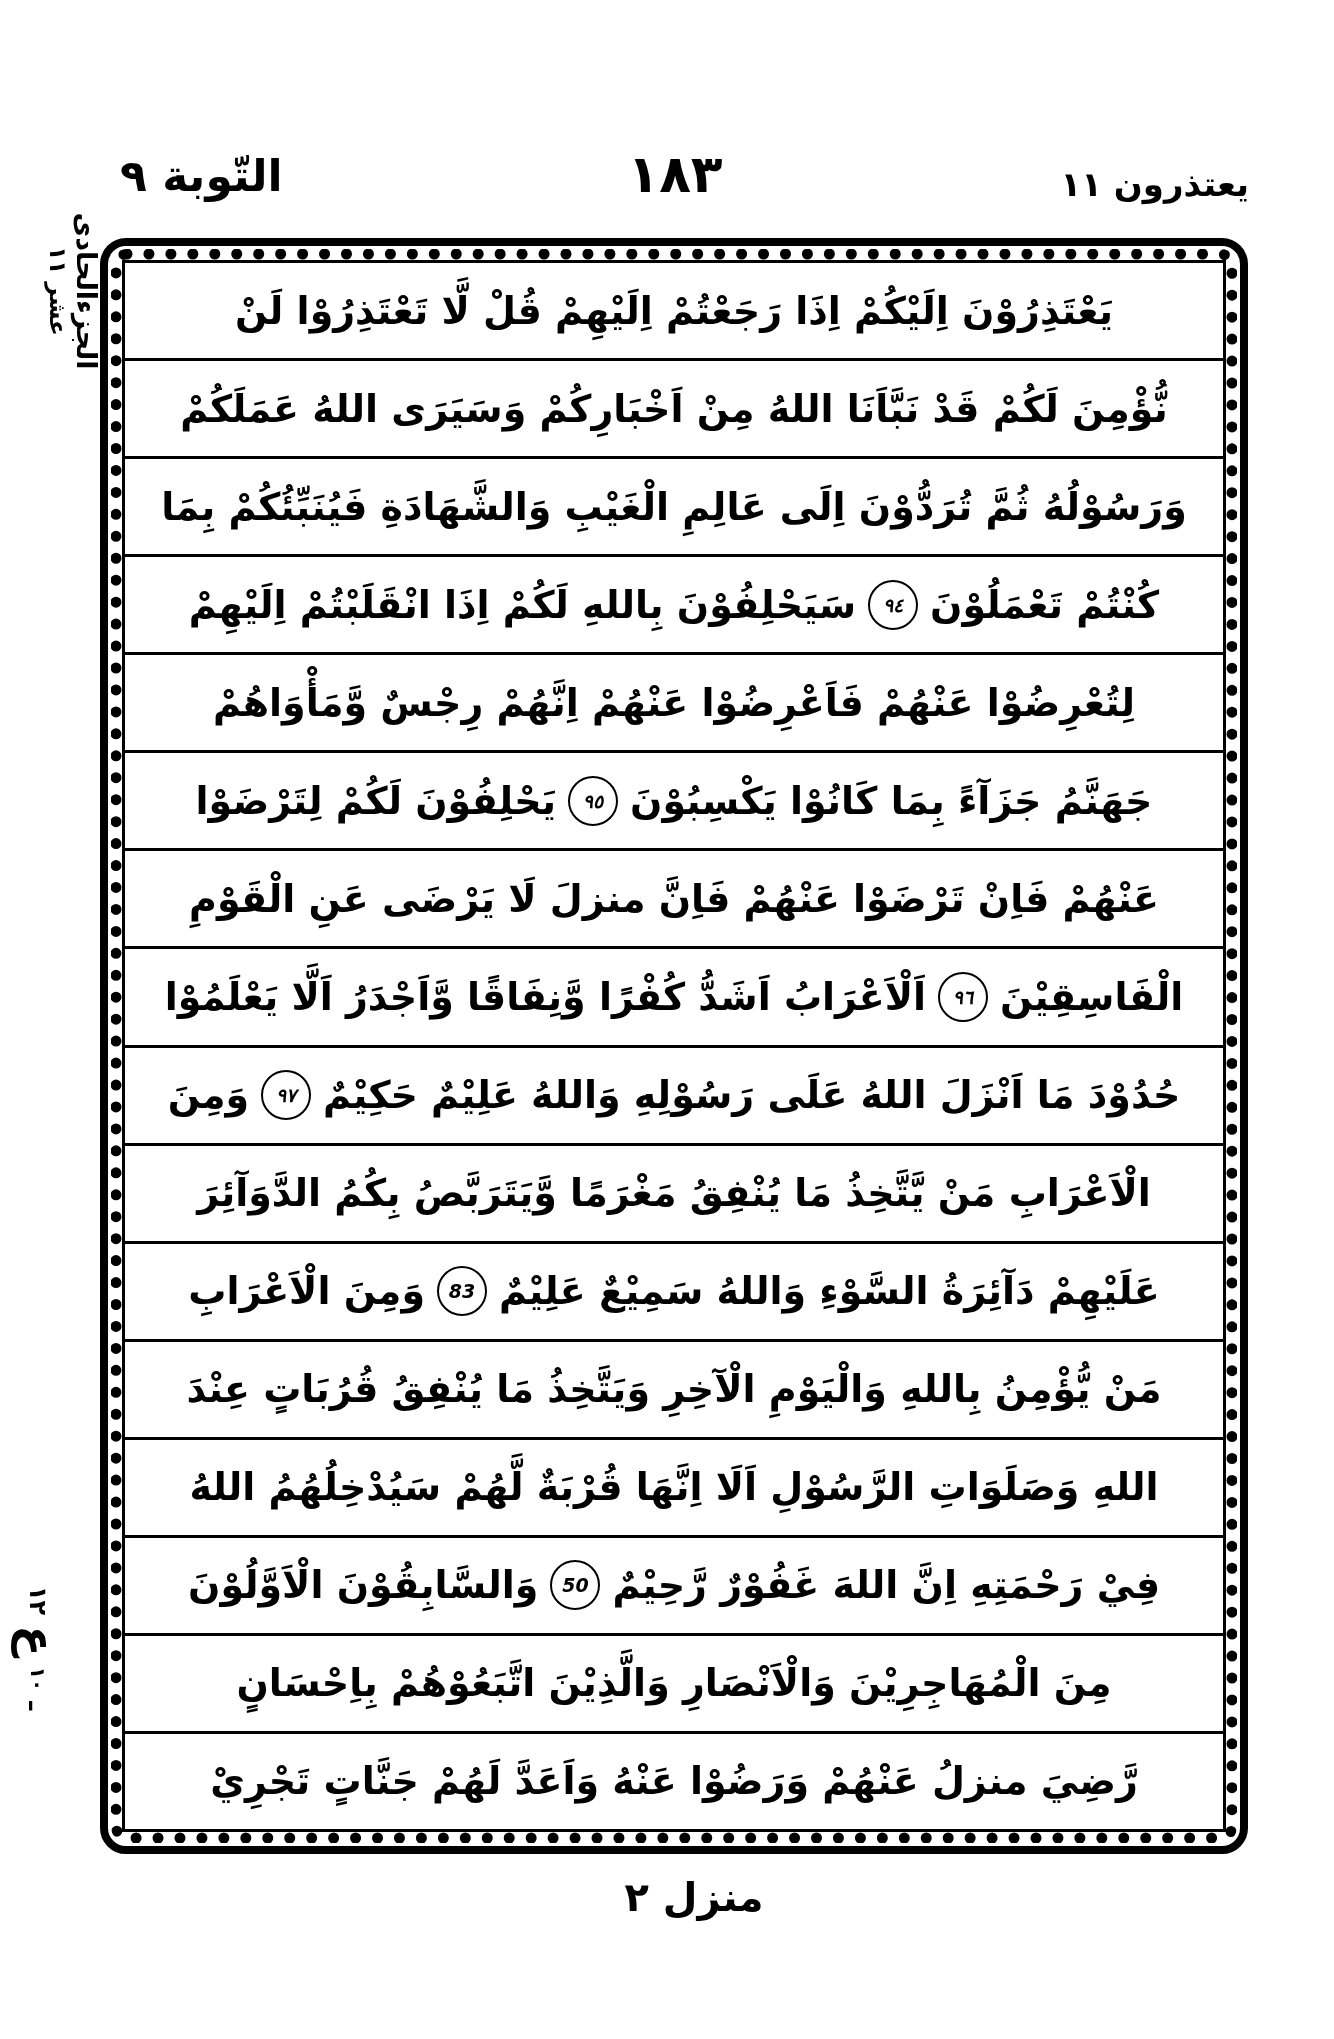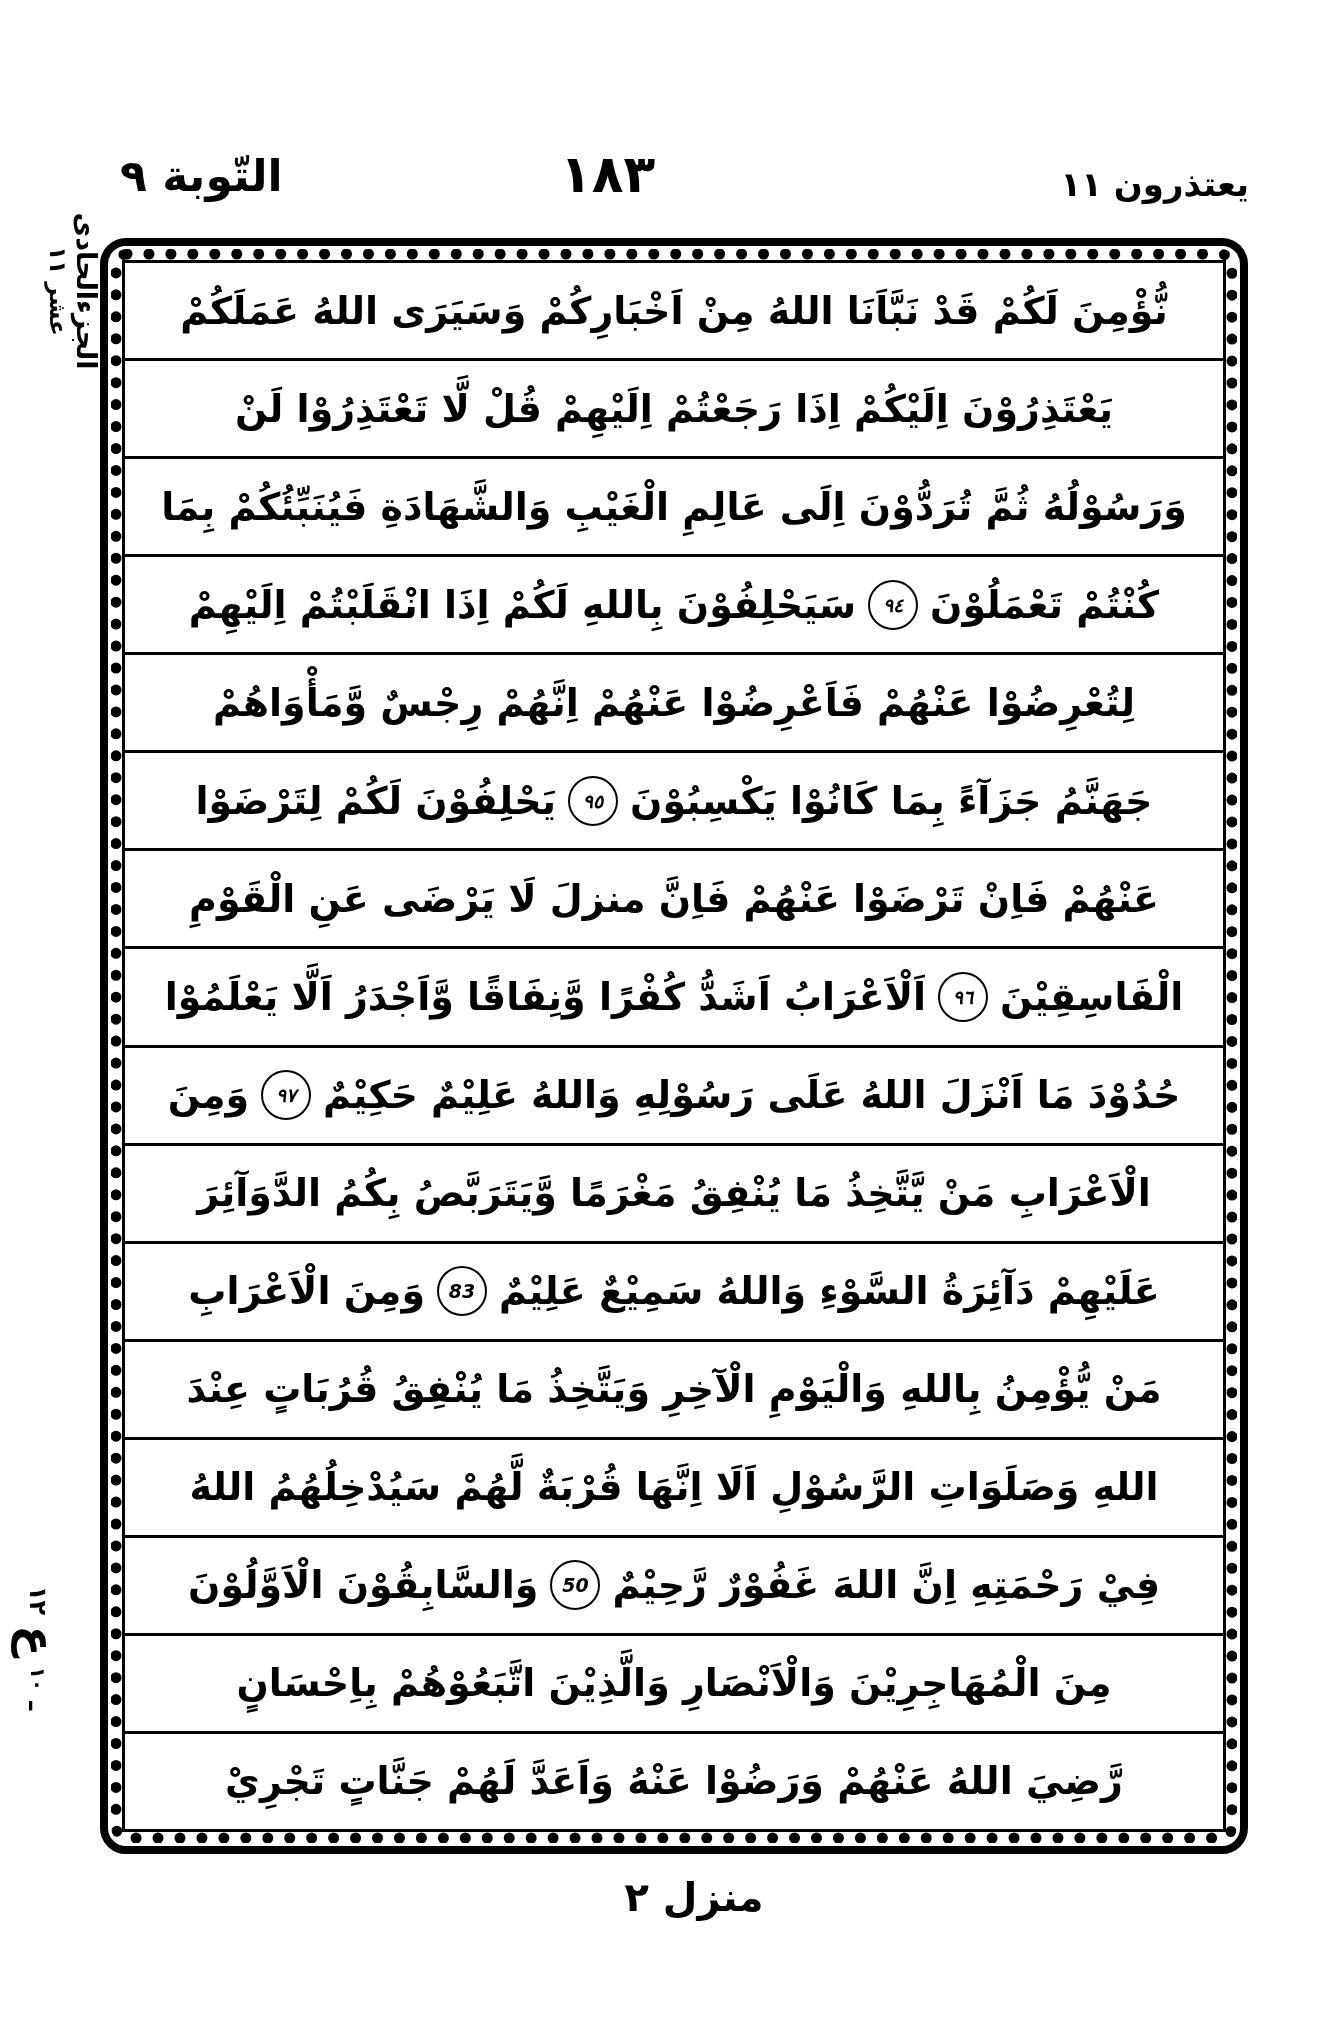--- a/index.html
+++ b/index.html
@@ -13,21 +13,21 @@
   }
   .page { position: absolute; inset: 0; margin-top: 32px; }
 
   
   .hdr-surah {
     position: absolute; top: 118px; left: 120px;
     font-size: 44px; font-weight: bold; direction: rtl;
   }
   .hdr-page-num {
     position: absolute; top: 112px; left: 560px; width: 230px;
-    font-size: 52px; font-weight: bold;
+    text-align: center; font-size: 52px; font-weight: bold;
   }
   .hdr-juz {
     position: absolute; top: 132px; left: 1080px; width: 160px;
     text-align: center; font-size: 34px; font-weight: bold; direction: rtl;
     white-space: nowrap;
     padding-left: 9px;
   }
 
   
   .juz-margin {
@@ -116,24 +116,24 @@
 
   <div class="juz-margin">
     <div class="l1">الجزءالحادی</div>
     <div class="l2">عشر ١١</div>
   </div>
 
   <div class="frame">
     <div class="beads">
       <div class="inner">
           <div class="qline">
+            <span class="qtext">يَعْتَذِرُوْنَ اِلَيْكُمْ اِذَا رَجَعْتُمْ اِلَيْهِمْ قُلْ لَّا تَعْتَذِرُوْا لَنْ</span>
+          </div>
+          <div class="qline">
             <span class="qtext">نُّؤْمِنَ لَكُمْ قَدْ نَبَّاَنَا اللهُ مِنْ اَخْبَارِكُمْ وَسَيَرَى اللهُ عَمَلَكُمْ</span>
-          </div>
-          <div class="qline">
-            <span class="qtext">يَعْتَذِرُوْنَ اِلَيْكُمْ اِذَا رَجَعْتُمْ اِلَيْهِمْ قُلْ لَّا تَعْتَذِرُوْا لَنْ</span>
           </div>
           <div class="qline">
             <span class="qtext">وَرَسُوْلُهُ ثُمَّ تُرَدُّوْنَ اِلَى عَالِمِ الْغَيْبِ وَالشَّهَادَةِ فَيُنَبِّئُكُمْ بِمَا</span>
           </div>
           <div class="qline">
             <span class="qtext">كُنْتُمْ تَعْمَلُوْنَ</span>
             <span class="ayah-num">٩٤</span>
             <span class="qtext">سَيَحْلِفُوْنَ بِاللهِ لَكُمْ اِذَا انْقَلَبْتُمْ اِلَيْهِمْ</span>
           </div>
           <div class="qline">
@@ -173,21 +173,21 @@
           </div>
           <div class="qline">
             <span class="qtext">فِيْ رَحْمَتِهِ اِنَّ اللهَ غَفُوْرٌ رَّحِيْمٌ</span>
             <span class="ayah-num">50</span>
             <span class="qtext">وَالسَّابِقُوْنَ الْاَوَّلُوْنَ</span>
           </div>
           <div class="qline">
             <span class="qtext">مِنَ الْمُهَاجِرِيْنَ وَالْاَنْصَارِ وَالَّذِيْنَ اتَّبَعُوْهُمْ بِاِحْسَانٍ</span>
           </div>
           <div class="qline">
-            <span class="qtext">رَّضِيَ اللهُ عَنْهُمْ وَرَضُوْا عَنْهُ وَاَعَدَّ لَهُمْ جَنَّاتٍ تَجْرِيْ</span>
+            <span class="qtext">رَّضِيَ منزلُ عَنْهُمْ وَرَضُوْا عَنْهُ وَاَعَدَّ لَهُمْ جَنَّاتٍ تَجْرِيْ</span>
           </div>
         </div>
     </div>
   </div>
 
   <div class="ruku-marker">
     <span class="num-top">١٢</span>
     <span class="ain">ع</span>
     <span class="num-bottom">١٠</span>
     <span class="dash">ـ</span>

